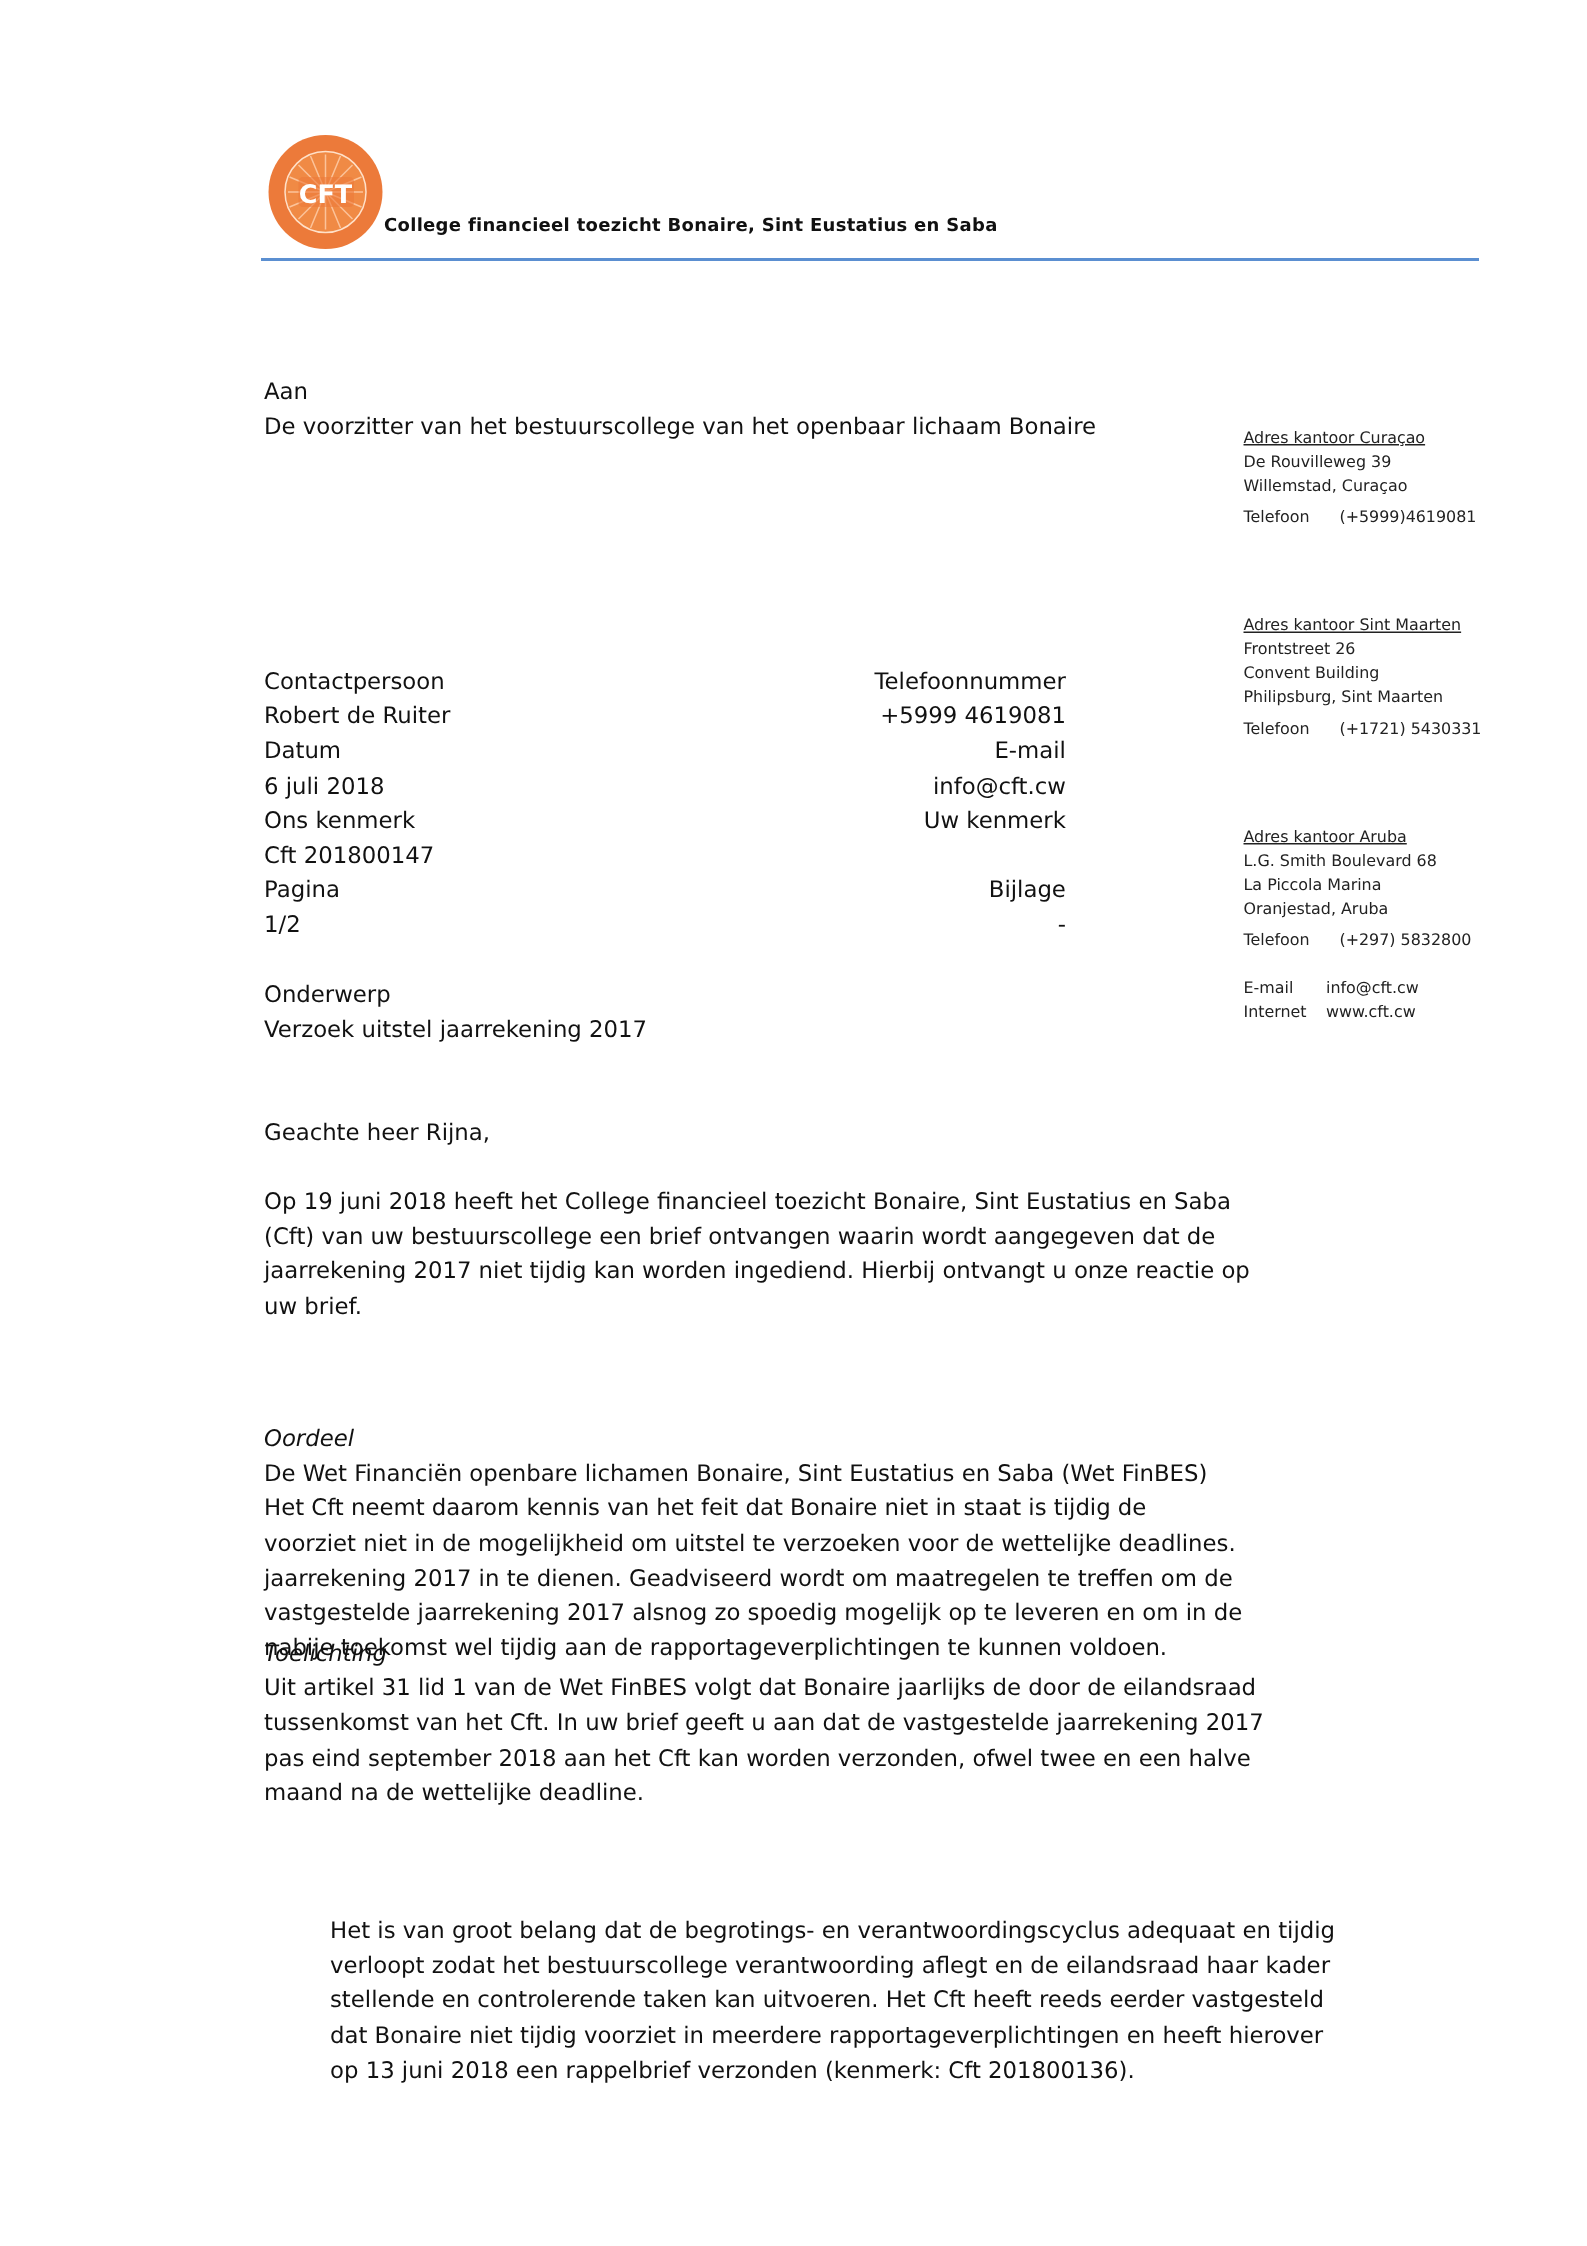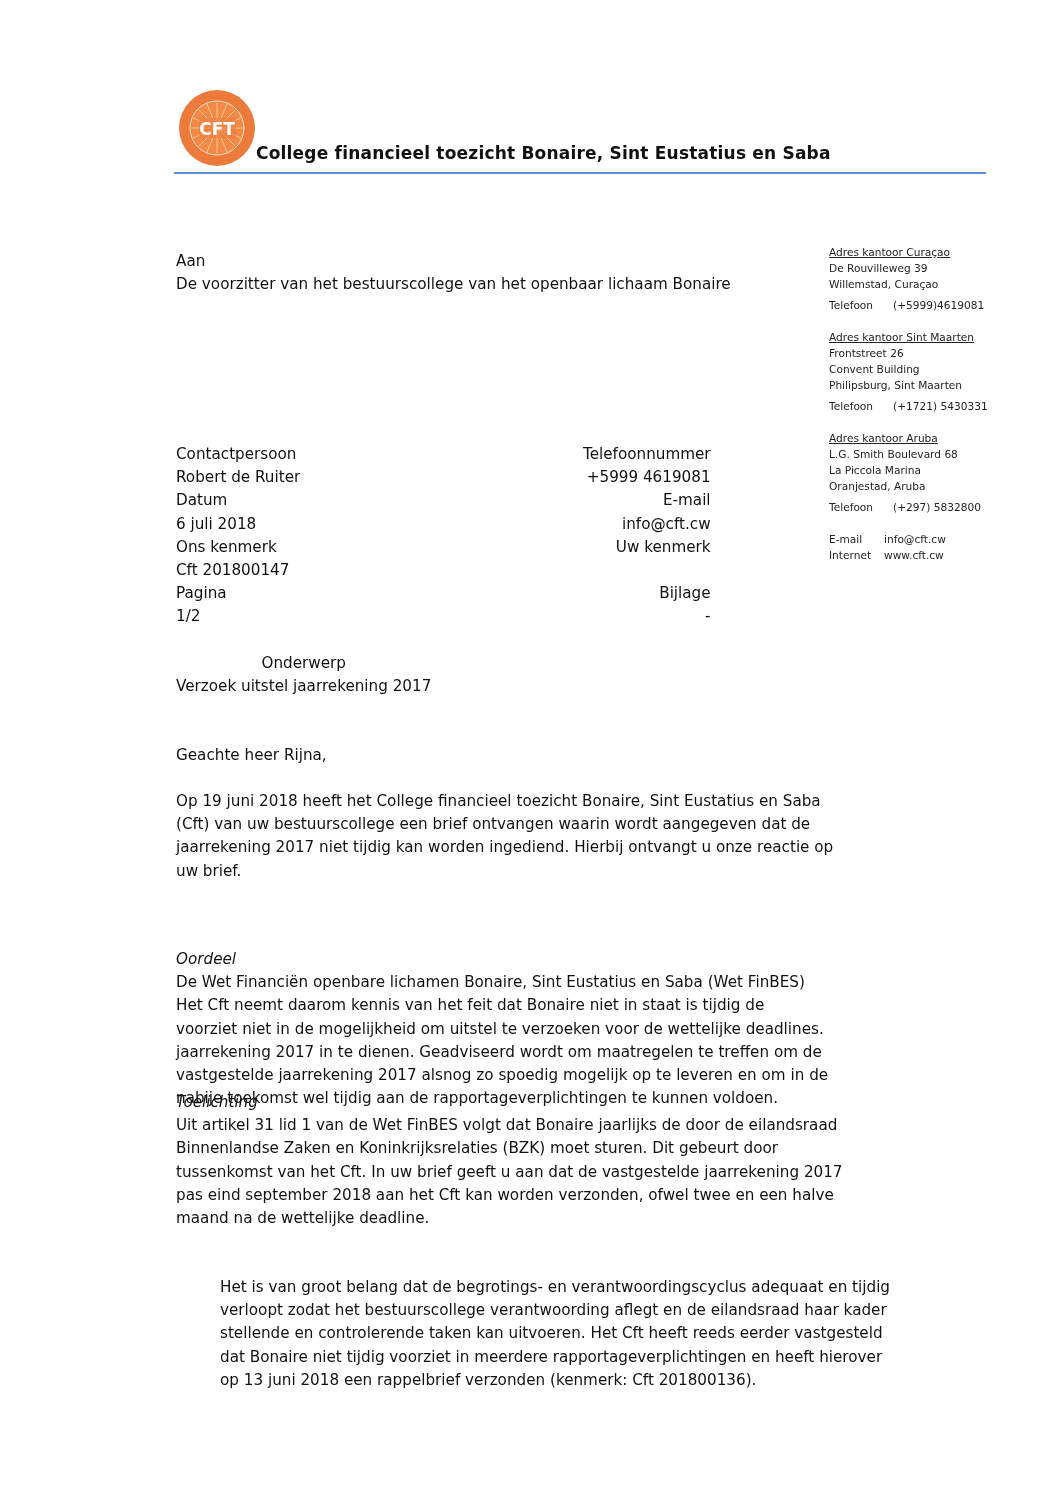--- a/index.html
+++ b/index.html
@@ -1,36 +1,36 @@
 <!DOCTYPE html>
 <html><head>
 <meta charset="utf-8">
 <style>
   html, body { margin: 0; padding: 0; background: #ffffff; }
   body { width: 1058px; height: 1497px; position: relative; overflow: hidden;
          font-family: "DejaVu Sans", sans-serif; color: #111; }
   .abs { position: absolute; }
   .logo { left: 178px; top: 89px; width: 78px; height: 78px; }
-  .org-title { left: 256px; top: 143px; font-size: 17px; font-weight: bold; letter-spacing: 0.2px; white-space: nowrap; }
+  .org-title { left: 256px; top: 143px; font-size: 12px; font-weight: bold; letter-spacing: 0.2px; white-space: nowrap; }
   .rule { left: 174px; top: 172px; width: 812px; height: 2px; background: #5b8fd1; }
   .body-text { font-size: 15.2px; line-height: 23.2px; }
   .recipient { left: 176px; top: 250px; }
   .line { display: block; white-space: nowrap; }
   .meta-left { left: 176px; top: 443px; }
   .meta-right { left: 583px; top: 443px; text-align: right; }
-  .subject { left: 176px; top: 652px; text-align: center; }
+  .subject { left: 176px; top: 652px; }
   .salutation { left: 176px; top: 744px; }
   .para { left: 176px; width: 710px; }
   .p1 { top: 790px; }
   .p2 { top: 948px; }
   .p3 { top: 1091px; }
   .p4 { top: 1276px; margin-left: 44px; }
   .ital { font-style: italic; }
   .sidebar { left: 829px; top: 244px; font-size: 10.6px; line-height: 16px; color: #222; }
-  .sidebar .hdr { text-decoration: underline; }
+  .sidebar .hdr { text-decoration: underline; margin-top: 40px; }
   .sidebar .tel { margin-top: 5px; }
   .sidebar .gap { height: 16px; }
   .sidebar .lbl { display: inline-block; width: 64px; }
   .sidebar .lbl2 { display: inline-block; width: 55px; }
 </style>
 </head>
 <body>
 
 <div class="abs logo">
   <svg width="78" height="78" viewBox="0 0 78 78">
@@ -101,21 +101,20 @@
   <span class="line">Het Cft neemt daarom kennis van het feit dat Bonaire niet in staat is tijdig de</span>
   <span class="line">voorziet niet in de mogelijkheid om uitstel te verzoeken voor de wettelijke deadlines.</span>
   <span class="line">jaarrekening 2017 in te dienen. Geadviseerd wordt om maatregelen te treffen om de</span>
   <span class="line">vastgestelde jaarrekening 2017 alsnog zo spoedig mogelijk op te leveren en om in de</span>
   <span class="line">nabije toekomst wel tijdig aan de rapportageverplichtingen te kunnen voldoen.</span>
 </div>
 
 <div class="abs para p3 body-text">
   <span class="line ital">Toelichting</span>
   <span class="line">Uit artikel 31 lid 1 van de Wet FinBES volgt dat Bonaire jaarlijks de door de eilandsraad</span>
-  <span class="line">Binnenlandse Zaken en Koninkrijksrelaties (BZK) moet sturen. Dit gebeurt door</span>
   <span class="line">tussenkomst van het Cft. In uw brief geeft u aan dat de vastgestelde jaarrekening 2017</span>
   <span class="line">pas eind september 2018 aan het Cft kan worden verzonden, ofwel twee en een halve</span>
   <span class="line">maand na de wettelijke deadline.</span>
 </div>
 
 <div class="abs para p4 body-text">
   <span class="line">Het is van groot belang dat de begrotings- en verantwoordingscyclus adequaat en tijdig</span>
   <span class="line">verloopt zodat het bestuurscollege verantwoording aflegt en de eilandsraad haar kader</span>
   <span class="line">stellende en controlerende taken kan uitvoeren. Het Cft heeft reeds eerder vastgesteld</span>
   <span class="line">dat Bonaire niet tijdig voorziet in meerdere rapportageverplichtingen en heeft hierover</span>

